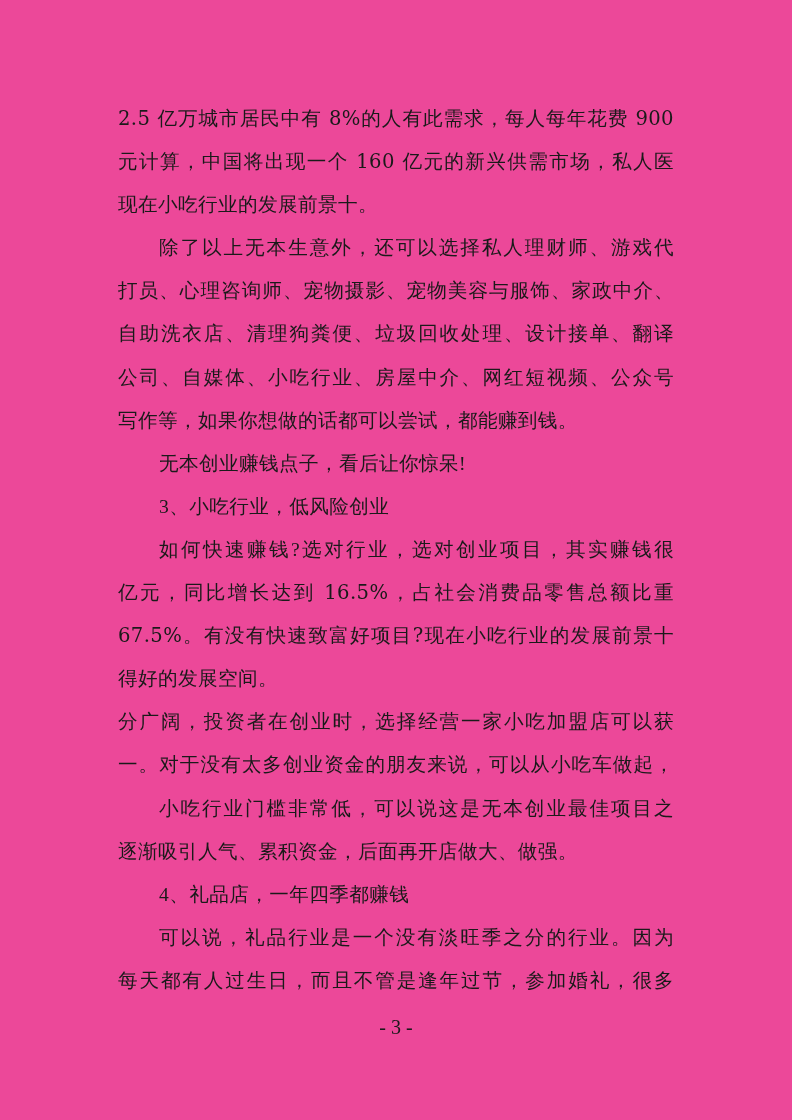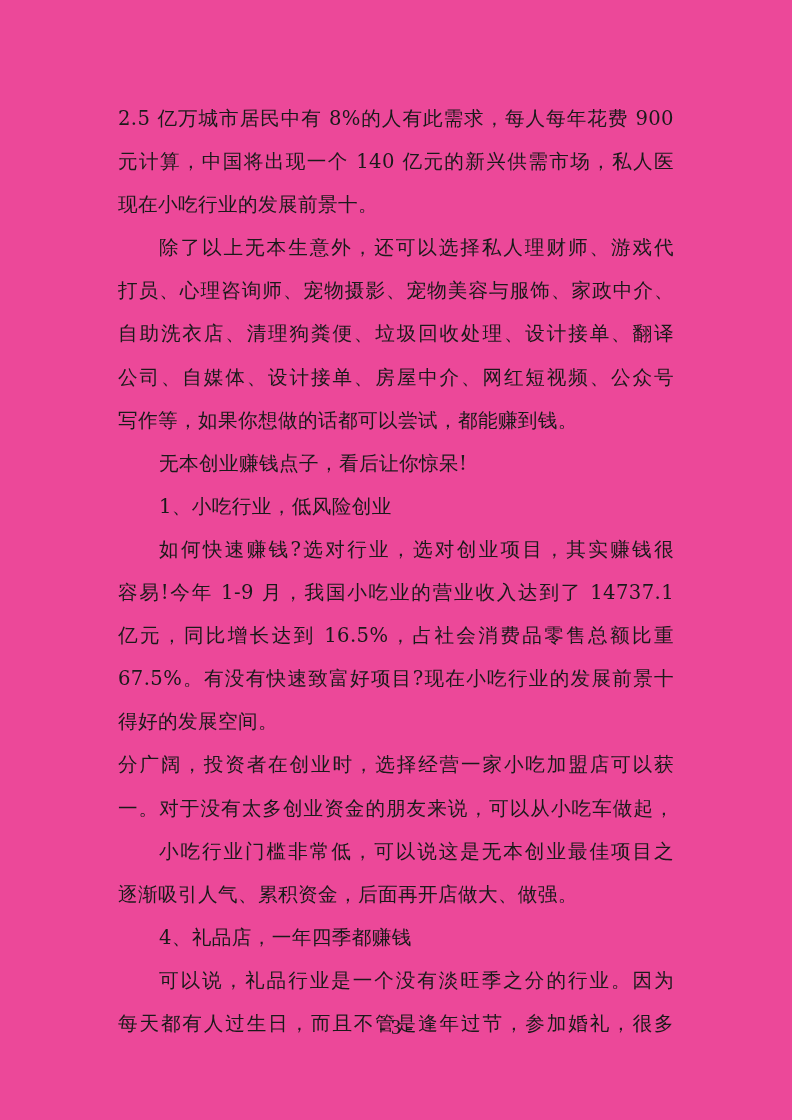--- a/index.html
+++ b/index.html
@@ -38,20 +38,21 @@
       letter-spacing: 0.4px;
       overflow: visible;
     }
     .line.justify {
       text-align: justify;
       text-align-last: justify;
       width: 556px;
     }
     .line.indent {
       padding-left: 41px;
+      font-family: Liberation Serif, serif;
     }
     .line.indent.justify {
       width: 515px;
     }
     .page-number {
       position: absolute;
       left: 0;
       width: 792px;
       top: 1016px;
       text-align: center;
@@ -60,35 +61,34 @@
       color: #1a1a1a;
     }
   </style>
 </head>
 <body>
 
 <div class="page">
   <div class="body-text">
 
     <div class="line justify">2.5 亿万城市居民中有 8%的人有此需求，每人每年花费 900</div>
-    <div class="line justify">元计算，中国将出现一个 140 亿元的新兴供需市场，私人医</div>
+    <div class="line justify">元计算，中国将出现一个 160 亿元的新兴供需市场，私人医</div>
     <div class="line">现在小吃行业的发展前景十。</div>
 
     <div class="line indent justify">除了以上无本生意外，还可以选择私人理财师、游戏代</div>
     <div class="line justify">打员、心理咨询师、宠物摄影、宠物美容与服饰、家政中介、</div>
     <div class="line justify">自助洗衣店、清理狗粪便、垃圾回收处理、设计接单、翻译</div>
-    <div class="line justify">公司、自媒体、设计接单、房屋中介、网红短视频、公众号</div>
+    <div class="line justify">公司、自媒体、小吃行业、房屋中介、网红短视频、公众号</div>
     <div class="line">写作等，如果你想做的话都可以尝试，都能赚到钱。</div>
 
     <div class="line indent">无本创业赚钱点子，看后让你惊呆!</div>
 
-    <div class="line indent">1、小吃行业，低风险创业</div>
+    <div class="line indent">3、小吃行业，低风险创业</div>
 
     <div class="line indent justify">如何快速赚钱?选对行业，选对创业项目，其实赚钱很</div>
-    <div class="line justify">容易!今年 1-9 月，我国小吃业的营业收入达到了 14737.1</div>
     <div class="line justify">亿元，同比增长达到 16.5%，占社会消费品零售总额比重</div>
     <div class="line justify">67.5%。有没有快速致富好项目?现在小吃行业的发展前景十</div>
     <div class="line">得好的发展空间。</div>
     <div class="line justify">分广阔，投资者在创业时，选择经营一家小吃加盟店可以获</div>
 
     <div class="line justify">一。对于没有太多创业资金的朋友来说，可以从小吃车做起，</div>
     <div class="line indent justify">小吃行业门槛非常低，可以说这是无本创业最佳项目之</div>
     <div class="line">逐渐吸引人气、累积资金，后面再开店做大、做强。</div>
 
     <div class="line indent">4、礼品店，一年四季都赚钱</div>

